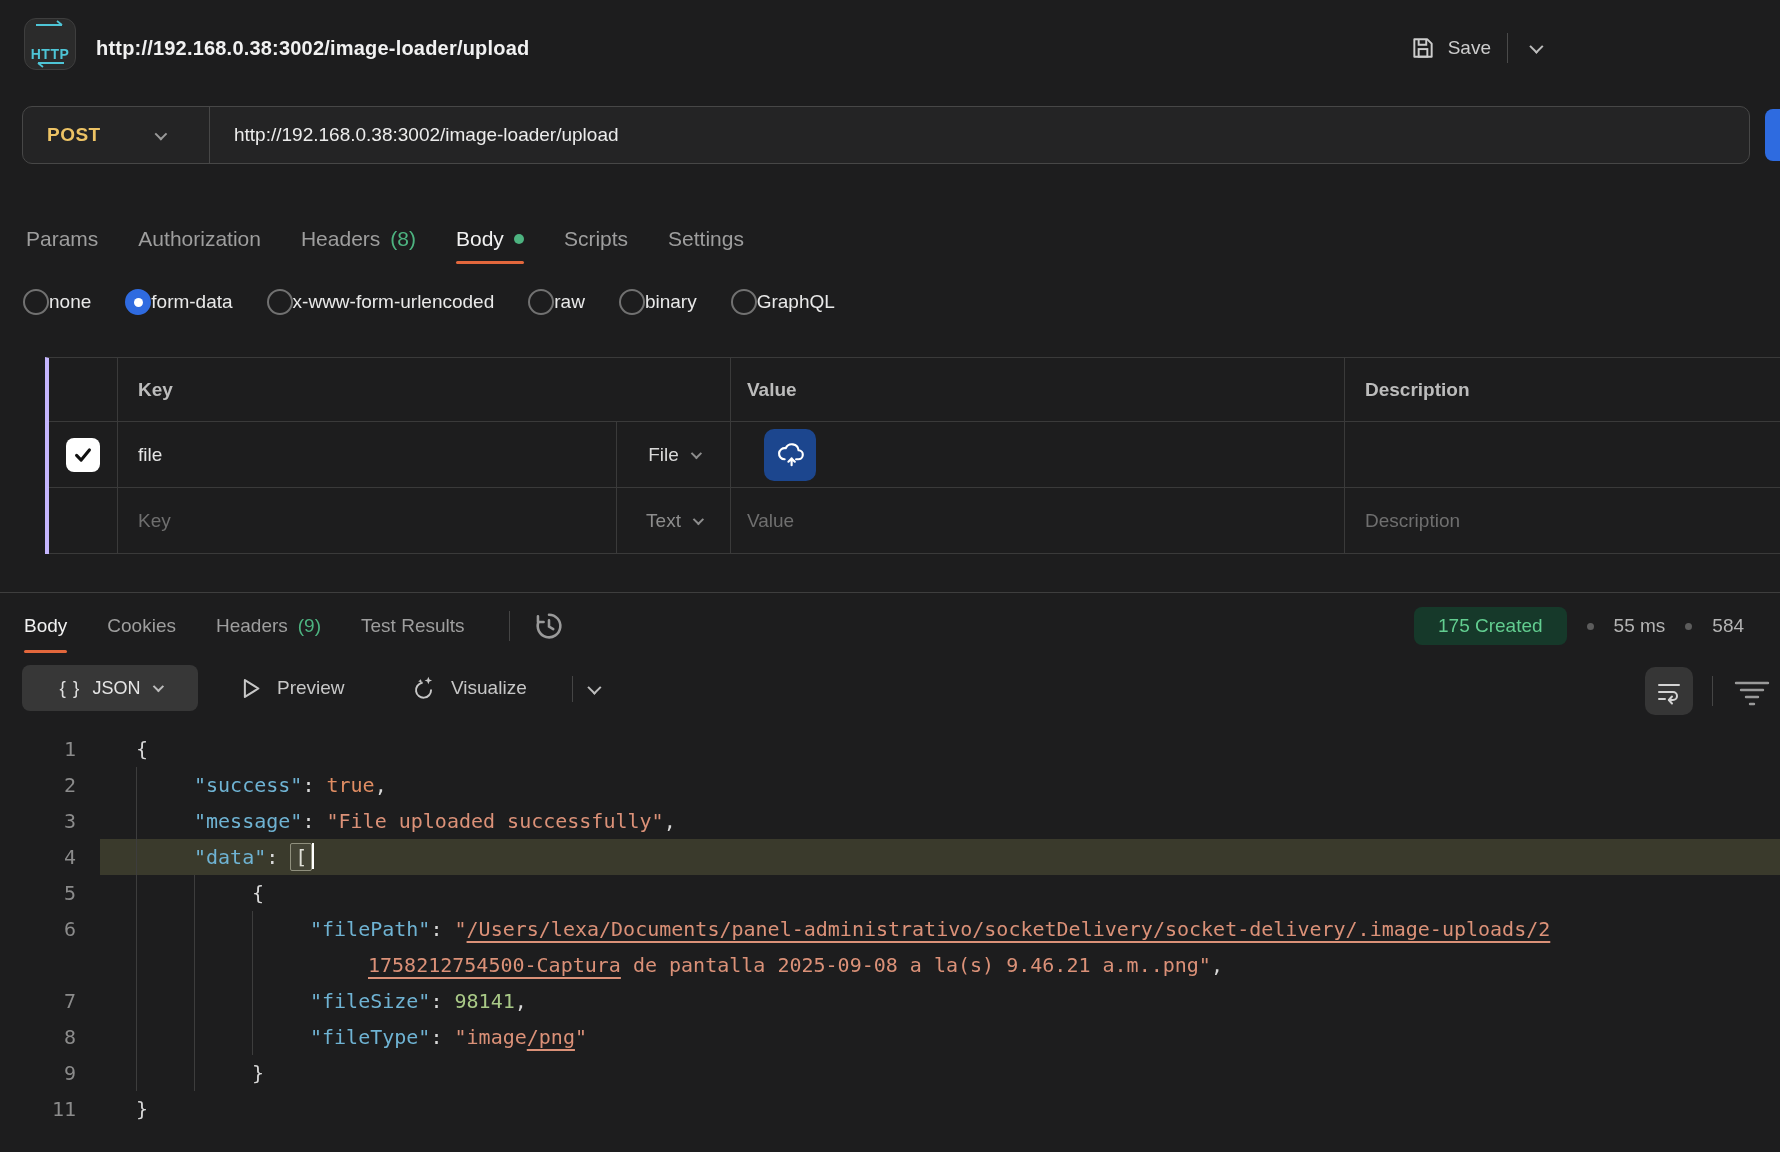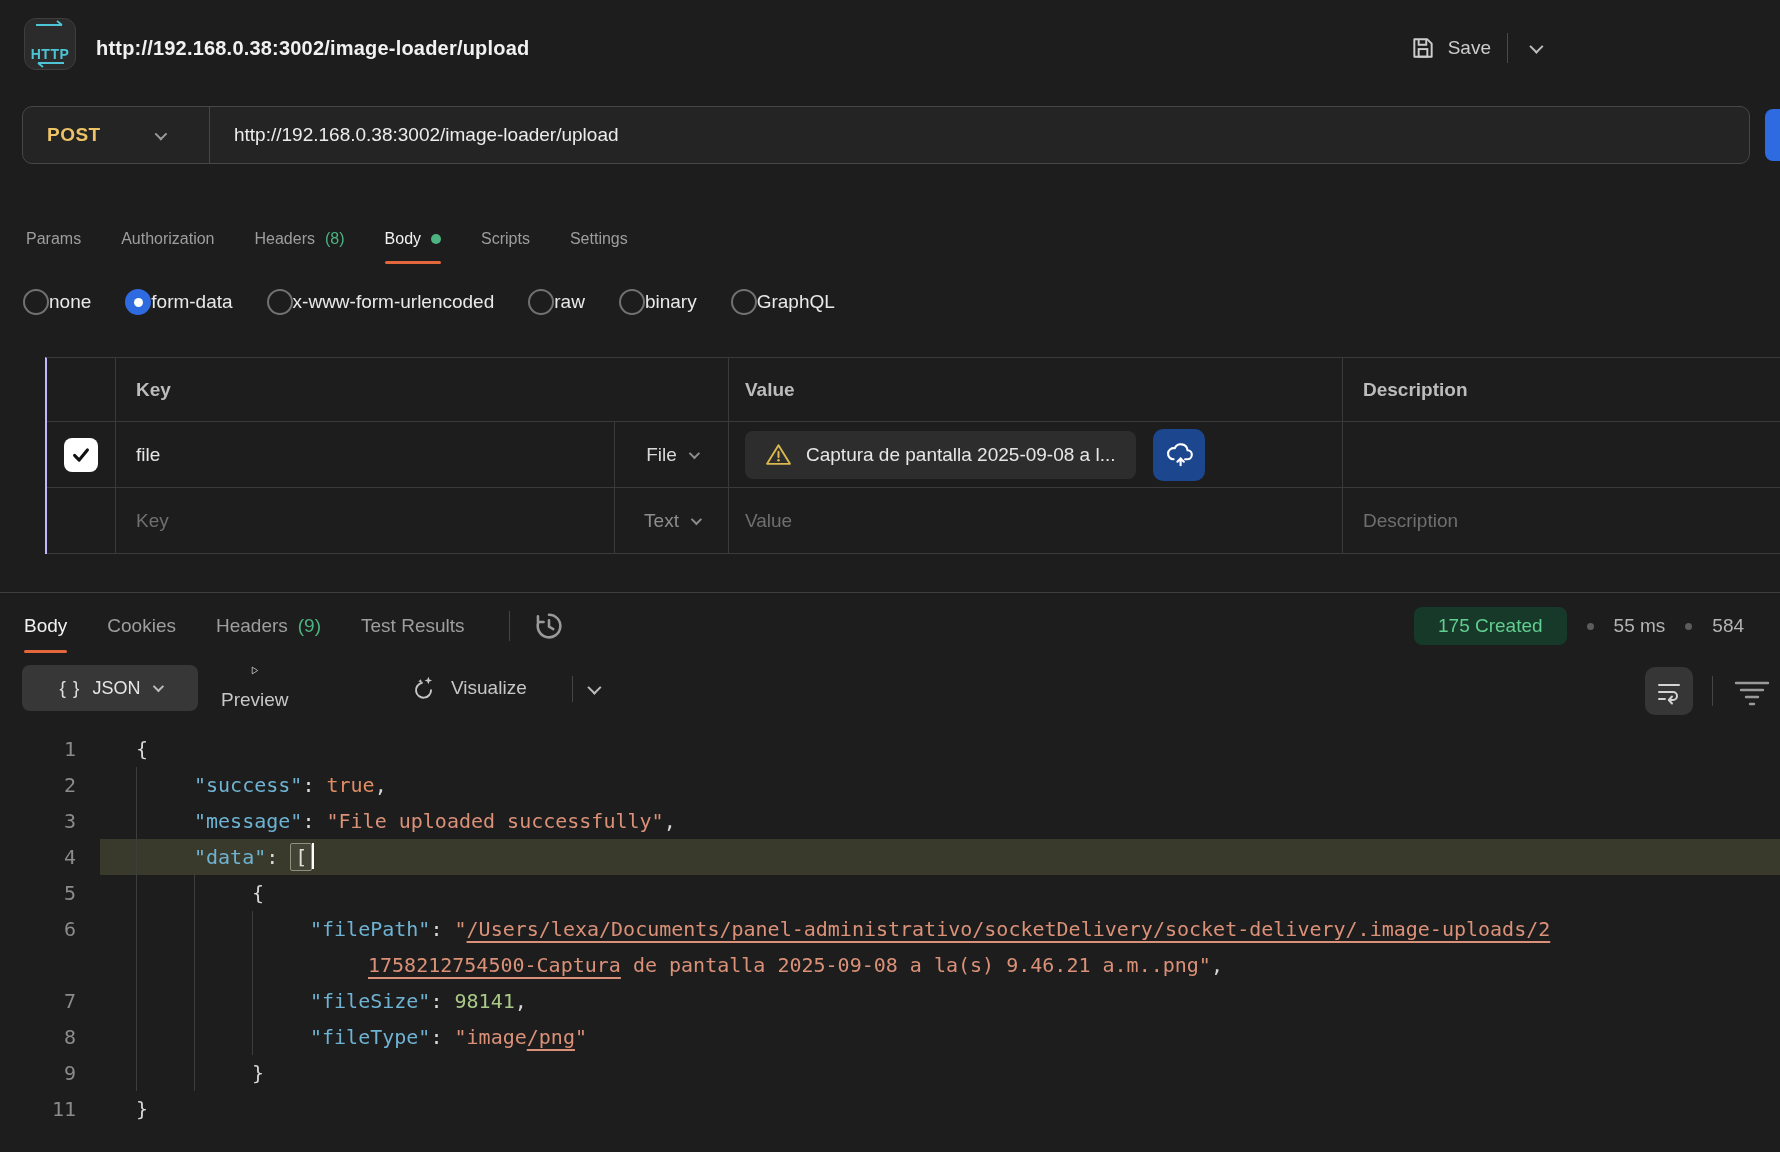--- a/index.html
+++ b/index.html
@@ -36,40 +36,40 @@
     border-radius:10px;background:#242425;display:flex;align-items:center;}
   .method{background:none;border:none;display:flex;align-items:center;font-family:inherit;cursor:pointer;
     padding-left:24px;width:186px;color:var(--method-yellow);font-size:19px;font-weight:700;letter-spacing:.5px;}
   .method .chev{margin-left:54px;border-color:#9a9a9a;width:9px;height:9px;}
   .urlbar .vdiv{height:56px;background:#474747;}
   .url-input{padding-left:24px;font-size:19px;color:#ececec;flex:1;white-space:nowrap;overflow:hidden;cursor:text;}
   .send-sliver{position:absolute;right:0;top:109px;width:15px;height:52px;background:var(--send-blue);
     border-radius:8px 0 0 8px;border:none;cursor:pointer;}
 
   
-  .req-tabs{position:absolute;left:26px;top:216px;height:46px;display:flex;gap:40px;font-size:16px;text-align:right;}
+  .req-tabs{position:absolute;left:26px;top:216px;height:46px;display:flex;gap:40px;font-size:21px;text-align:right;}
   .tab{position:relative;display:flex;align-items:center;gap:10px;color:#9e9e9e;cursor:pointer;}
   .tab .count{color:var(--count-green);}
   .tab .dot{width:10px;height:10px;border-radius:50%;background:var(--count-green);}
   .tab.active{color:#f2f2f2;}
   .tab.active::after{content:"";position:absolute;left:0;right:0;bottom:-2px;height:3px;border-radius:2px;
     background:var(--accent-orange);}
 
   
   .radios{position:absolute;left:23px;top:281px;height:42px;display:flex;gap:34px;align-items:center;}
   .radio-item{display:flex;align-items:center;cursor:pointer;}
   .radio-circle{width:26px;height:26px;border-radius:50%;border:2px solid #717171;flex:none;}
   .radio-item.selected .radio-circle{background:var(--radio-blue);border-color:var(--radio-blue);
     display:flex;align-items:center;justify-content:center;}
   .radio-item.selected .radio-circle::after{content:"";width:9px;height:9px;border-radius:50%;background:#fff;}
   .radio-label{font-size:19px;color:#e9e9e9;}
 
   
   .ftable{position:absolute;left:45px;top:357px;right:0;font-size:19px;border-top:1px solid #3a3a3a;
-    border-left:2px solid #c4b5fd;}
+    border-left:4px solid #c4b5fd;}
   .trow{display:flex;border-bottom:1px solid #3a3a3a;}
   .trow.head{height:64px;color:#bcbcbc;font-weight:700;}
   .trow.data{height:66px;}
   .cell{display:flex;align-items:center;border-left:1px solid #3a3a3a;}
   .cell:first-child{border-left:none;}
   .c-cb{width:68px;justify-content:center;}
   .c-key{width:499px;padding-left:20px;}
   .c-keyhead{width:613px;padding-left:20px;}
   .c-type{width:114px;justify-content:center;gap:12px;cursor:pointer;}
   .c-val{width:614px;padding-left:16px;}
@@ -236,28 +236,20 @@
             <path d="M5 12.5 10 17.5 19 6.5" fill="none" stroke="#111" stroke-width="3.4" stroke-linecap="round" stroke-linejoin="round"></path>
           </svg>
         </div>
       </div>
       <div class="cell c-key">file</div>
       <div class="cell c-type">
         <span class="type-label">File</span>
         <span class="chev"></span>
       </div>
       <div class="cell c-val">
-        <div class="file-chip">
-          <svg width="27" height="25" viewBox="0 0 26 24">
-            <path d="M13 3 24 21H2z" fill="none" stroke="#DCB84E" stroke-width="1.8" stroke-linejoin="round"></path>
-            <path d="M13 9.5v5" stroke="#DCB84E" stroke-width="2" stroke-linecap="round"></path>
-            <circle cx="13" cy="17.6" r="1.2" fill="#DCB84E"></circle>
-          </svg>
-          <span>Captura de pantalla 2025-09-08 a l...</span>
-        </div>
         <button class="upload-btn">
           <svg width="30" height="30" viewBox="0 0 28 28">
             <path d="M9 18a5.2 5.2 0 1 1 1-10.3 6.3 6.3 0 0 1 12 1.9A4.2 4.2 0 0 1 21.5 18h-1.8" fill="none" stroke="#fff" stroke-width="2" stroke-linecap="round" stroke-linejoin="round"></path>
             <path d="M15.5 23.5v-6.3m0 0-3 3m3-3 3 3" fill="none" stroke="#fff" stroke-width="2" stroke-linecap="round" stroke-linejoin="round"></path>
           </svg>
         </button>
       </div>
       <div class="cell c-desc"></div>
     </div>
     <div class="trow data">
@@ -308,21 +300,21 @@
     <span class="meta-txt">55 ms</span>
     <span class="meta-dot"></span>
     <span class="meta-txt">584</span>
   </div>
 
   <button class="json-pill">
     <span class="json-glyph">{ }</span>
     <span class="json-label">JSON</span>
     <span class="chev"></span>
   </button>
-  <button class="tool-group" style="left:221px;flex-direction:column;">
+  <button class="tool-group" style="left:237px;">
     <svg width="27" height="27" viewBox="0 0 24 24">
       <path d="M7 4.5 19 12 7 19.5z" fill="none" stroke="#c7c7c7" stroke-width="1.8" stroke-linejoin="round"></path>
     </svg>
     <span class="tool-label">Preview</span>
   </button>
   <button class="tool-group" style="left:408px;">
     <svg width="30" height="30" viewBox="0 0 28 28">
       <path d="M21.5 16a7 7 0 1 1-8.5-6.8" fill="none" stroke="#c7c7c7" stroke-width="1.8" stroke-linecap="round"></path>
       <path d="M19 3.5l1 2.5 2.5 1-2.5 1-1 2.5-1-2.5-2.5-1 2.5-1z" fill="#c7c7c7"></path>
       <path d="M11.5 5.5l.6 1.5 1.5.6-1.5.6-.6 1.5-.6-1.5-1.5-.6 1.5-.6z" fill="#c7c7c7"></path>

